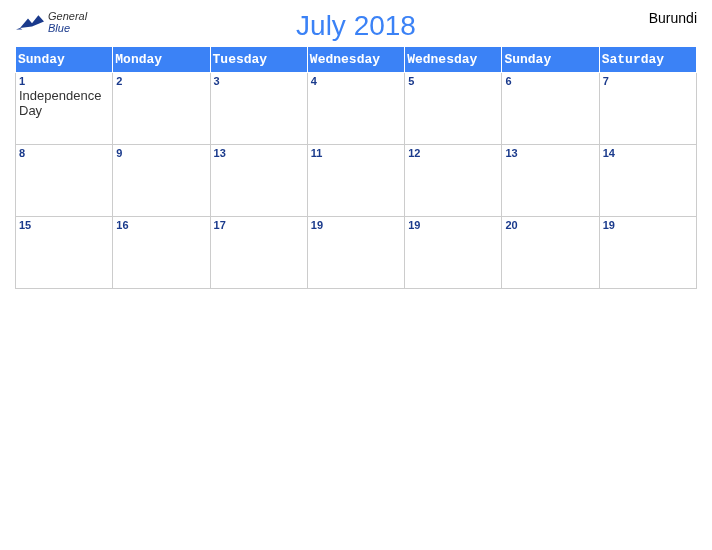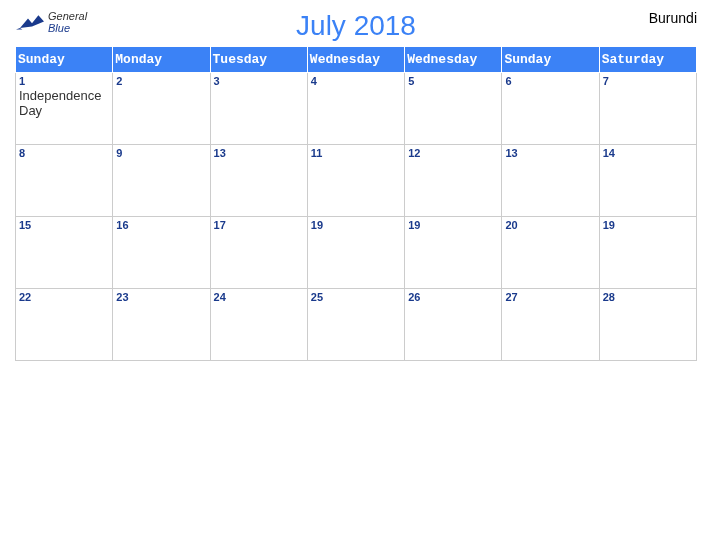--- a/index.html
+++ b/index.html
@@ -188,38 +188,15 @@
           <td class="day-cell">
             <span class="day-number">19</span>
           </td>
           <td class="day-cell">
             <span class="day-number">20</span>
           </td>
           <td class="day-cell">
             <span class="day-number">19</span>
           </td>
         </tr>
-        <tr>
-          <td class="day-cell">
-            <span class="day-number">22</span>
-          </td>
-          <td class="day-cell">
-            <span class="day-number">23</span>
-          </td>
-          <td class="day-cell">
-            <span class="day-number">24</span>
-          </td>
-          <td class="day-cell">
-            <span class="day-number">25</span>
-          </td>
-          <td class="day-cell">
-            <span class="day-number">26</span>
-          </td>
-          <td class="day-cell">
-            <span class="day-number">27</span>
-          </td>
-          <td class="day-cell">
-            <span class="day-number">28</span>
-          </td>
-        </tr>
       </tbody>
   </table>
 </div>
 
 </body></html>

